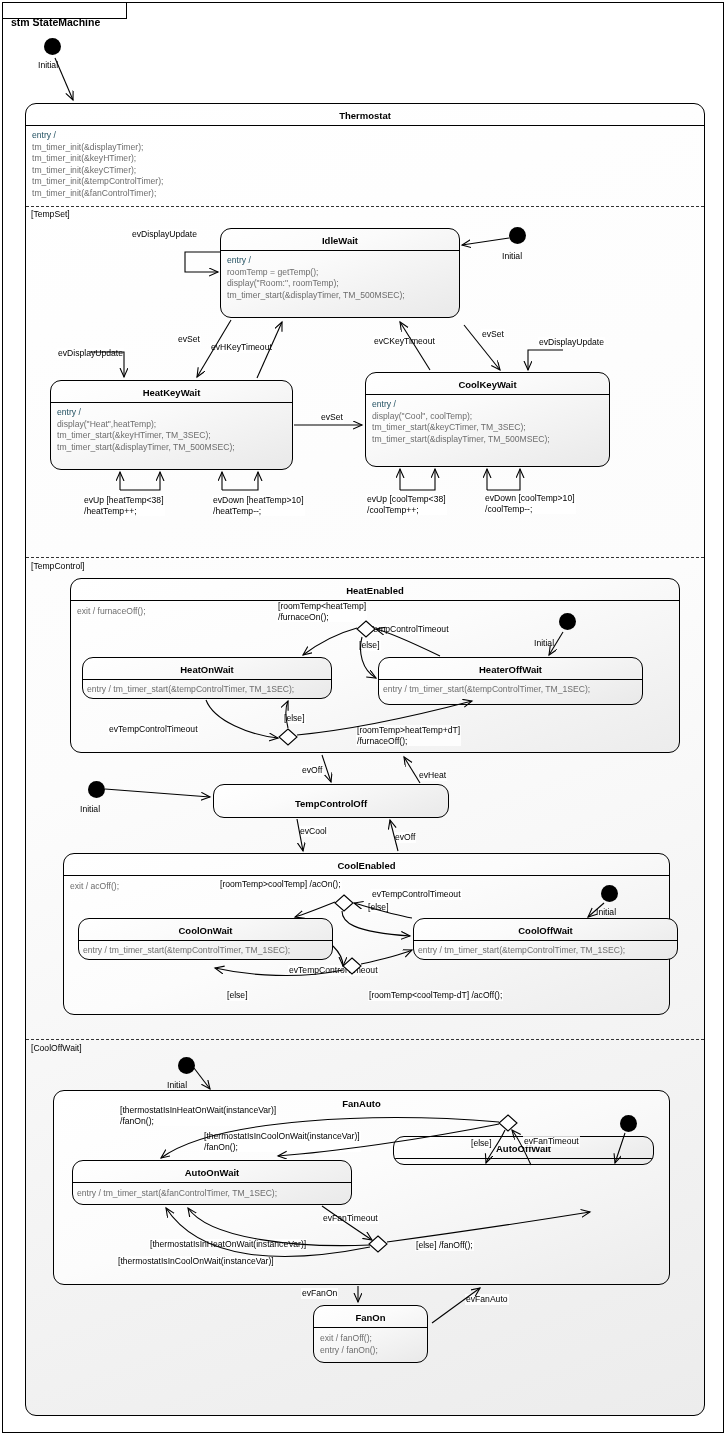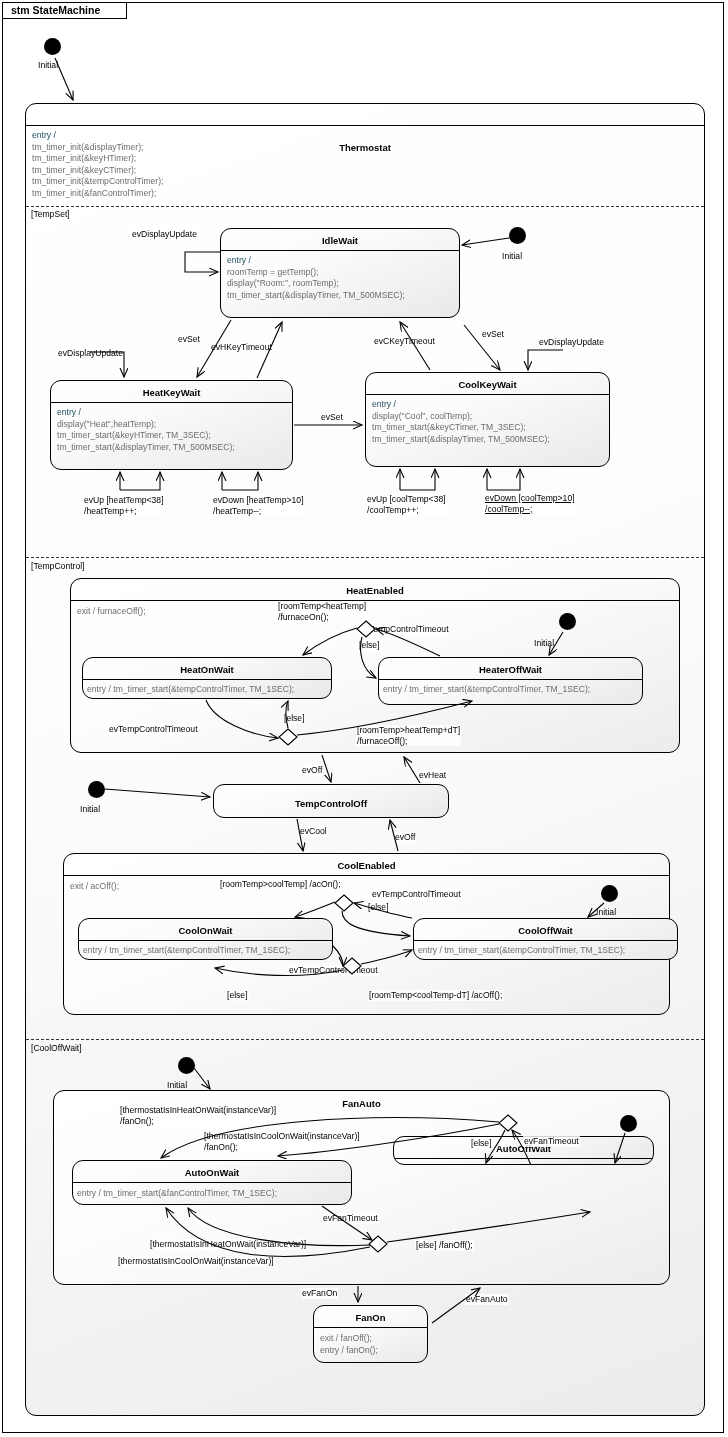--- a/index.html
+++ b/index.html
@@ -2,21 +2,21 @@
 <html><head>
 <meta charset="utf-8">
 <title>stm StateMachine</title>
 <style>
   html,body{margin:0;padding:0;background:#ffffff;}
   body{font-family:"Liberation Sans","DejaVu Sans",sans-serif;}
   #canvas{position:relative;width:728px;height:1437px;overflow:hidden;background:#fff;}
 
   
   .frame{position:absolute;left:2px;top:2px;width:722px;height:1431px;border:1.5px solid #000;box-sizing:border-box;background:#fff;}
-  .frame-tab{position:absolute;left:2px;top:2px;height:17px;padding:0 26px 0 8px;
+  .frame-tab{position:absolute;left:2px;top:2px;height:17px;padding:12px 26px 0 8px;
     border:1.5px solid #000;box-sizing:border-box;background:#fff;font-size:10.5px;font-weight:bold;
     line-height:15px;color:#000;white-space:nowrap;}
 
   
   .state{position:absolute;box-sizing:border-box;border:1.3px solid #000;border-radius:11px;
     background:linear-gradient(160deg,#ffffff 0%,#fbfbfb 35%,#e9e9e9 100%);
     overflow:hidden;}
   .state.composite{background:linear-gradient(160deg,#ffffff 0%,#fcfcfc 45%,#ececec 100%);}
   .state-name{position:absolute;left:0;right:0;top:0;height:17px;line-height:17px;text-align:center;
     font-size:9.5px;font-weight:bold;color:#000;}
@@ -50,21 +50,21 @@
 
   <div class="frame"></div>
   <div class="frame-tab">
     <span>stm StateMachine</span>
   </div>
 
   <div class="initial" style="left:44px;top:38px;"></div>
   <div class="initial-lbl" style="left:38px;top:60px;">Initial</div>
 
   <div class="state composite" style="left:25px;top:103px;width:680px;height:1313px;">
-    <div class="state-name" style="top:3px;margin-top:32px;">Thermostat</div>
+    <div class="state-name" style="top:3px;">Thermostat</div>
     <div class="state-sep" style="top:21px;"></div>
     <div class="state-body" style="top:26px;"><span class="kw">entry /</span>
 <span>tm_timer_init(&amp;displayTimer);</span>
 <span>tm_timer_init(&amp;keyHTimer);</span>
 <span>tm_timer_init(&amp;keyCTimer);</span>
 <span>tm_timer_init(&amp;tempControlTimer);</span>
 <span>tm_timer_init(&amp;fanControlTimer);</span></div>
   </div>
 
   <div class="region-div" style="left:26px;top:206px;width:678px;"></div>
@@ -113,21 +113,21 @@
   <div class="elbl" style="left:373px;top:336px;">evCKeyTimeout</div>
   <div class="elbl" style="left:481px;top:329px;">evSet</div>
   <div class="elbl" style="left:538px;top:337px;">evDisplayUpdate</div>
   <div class="elbl" style="left:320px;top:412px;">evSet</div>
   <div class="elbl two" style="left:83px;top:495px;">evUp [heatTemp&lt;38]
 /heatTemp++;</div>
   <div class="elbl two" style="left:212px;top:495px;">evDown [heatTemp&gt;10]
 /heatTemp--;</div>
   <div class="elbl two" style="left:366px;top:494px;">evUp [coolTemp&lt;38]
 /coolTemp++;</div>
-  <div class="elbl two" style="left:484px;top:493px;text-decoration:underline;">evDown [coolTemp&gt;10]
+  <div class="elbl two" style="left:484px;top:493px;">evDown [coolTemp&gt;10]
 /coolTemp--;</div>
 
   <div class="state composite" style="left:70px;top:578px;width:610px;height:175px;">
     <div class="state-name" style="top:3px;">HeatEnabled</div>
     <div class="state-sep" style="top:21px;"></div>
     <div class="simple-line" style="top:27px;">exit / furnaceOff();</div>
   </div>
   <div class="initial" style="left:559px;top:613px;"></div>
   <div class="initial-lbl" style="left:534px;top:638px;">Initial</div>
 

